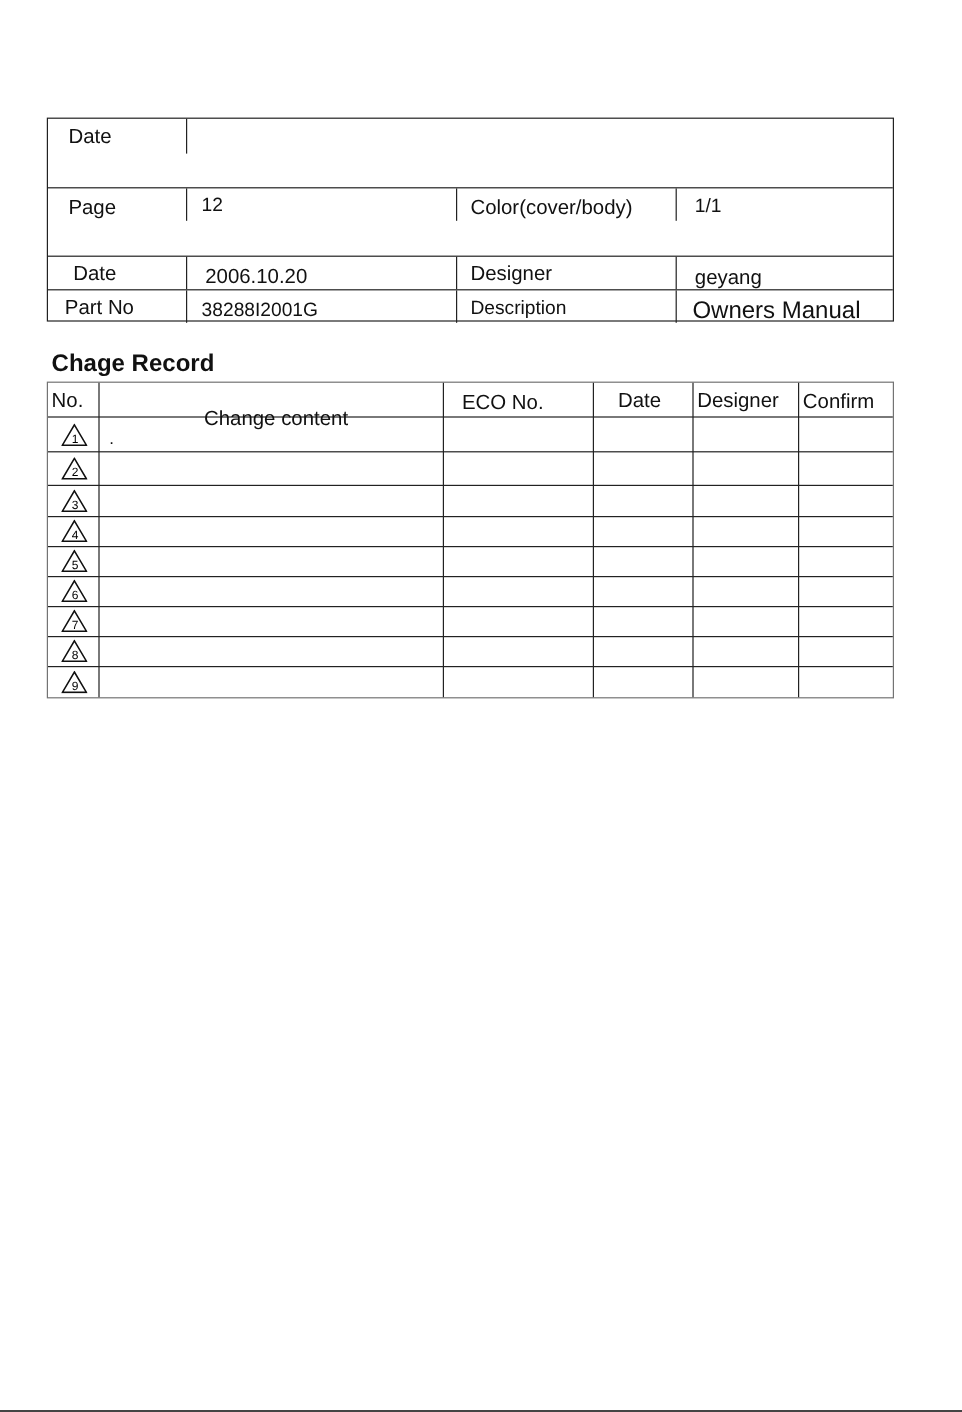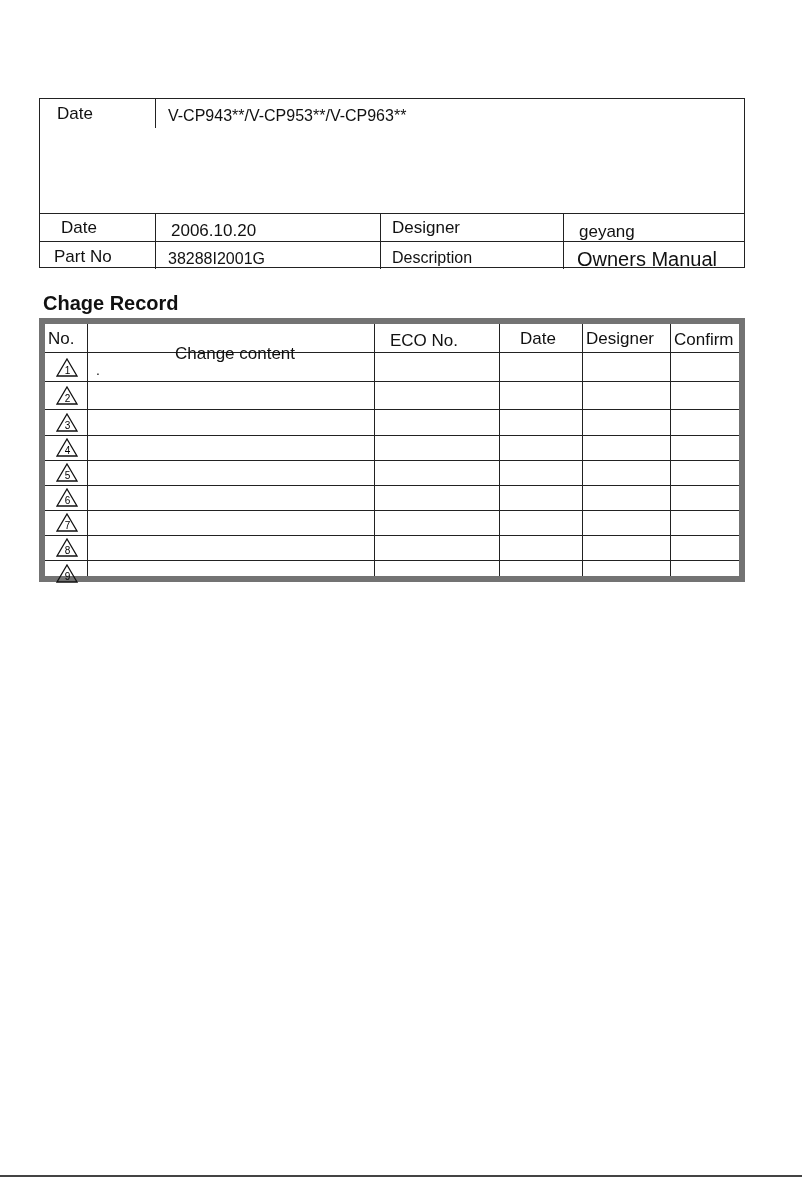--- a/index.html
+++ b/index.html
@@ -11,42 +11,50 @@
           border: 1px solid #222; box-sizing: border-box; }
   .spec .row { position: absolute; left: 0; right: 0; border-top: 1px solid #222; box-sizing: border-box; }
   .spec .row:first-child { border-top: none; }
   .spec .cell { position: absolute; top: 0; bottom: 0; box-sizing: border-box;
                 font-size: 17px; line-height: 1; white-space: nowrap; }
   .spec .vline { position: absolute; top: 0; bottom: 0; width: 1px; background: #222; }
 
   
   .rec-title { position: absolute; left: 43px; top: 292px; font-weight: bold; font-size: 20px; }
   .rec { position: absolute; left: 39px; top: 318px; width: 706px; height: 264px;
-         border: 6px solid #737373; box-sizing: border-box; }
+         border: 1px solid #737373; box-sizing: border-box; }
   .rec .hline { position: absolute; left: 0; right: 0; height: 1px; background: #222; }
   .rec .vline { position: absolute; top: 0; bottom: 0; width: 1px; background: #222; }
   .rec .hcell { position: absolute; font-size: 17px; white-space: nowrap; }
   .rec .tri { position: absolute; left: 11px; width: 22px; height: 19px; }
   .rec .tri svg { width: 22px; height: 19px; display: block; }
   .rec .dot { position: absolute; font-size: 14px; }
 
   .footer-line { position: absolute; left: 0; right: 0; top: 1175px; height: 2px; background: #444; }
 </style>
 </head>
 <body>
 
 <div class="spec">
 
   <div class="row" style="top:0;height:29px;">
     <div class="cell" style="left:17px;top:6px;">Date</div>
     <div class="vline" style="left:115px;"></div>
-    <div class="cell" style="left:128px;top:9px;font-size:16px;">V-CP943**/V-CP953**/V-CP963**</div>
   </div>
 
 
+  <div class="row" style="top:57px;height:28px;">
+    <div class="cell" style="left:17px;top:7px;">Page</div>
+    <div class="vline" style="left:115px;"></div>
+    <div class="cell" style="left:128px;top:7px;font-size:16px;">12</div>
+    <div class="vline" style="left:340px;"></div>
+    <div class="cell" style="left:352px;top:7px;">Color(cover/body)</div>
+    <div class="vline" style="left:523px;"></div>
+    <div class="cell" style="left:539px;top:8px;font-size:16px;">1/1</div>
+  </div>
 
 
   <div class="row" style="top:114px;height:28px;">
     <div class="cell" style="left:21px;top:5px;">Date</div>
     <div class="vline" style="left:115px;"></div>
     <div class="cell" style="left:131px;top:8px;">2006.10.20</div>
     <div class="vline" style="left:340px;"></div>
     <div class="cell" style="left:352px;top:5px;">Designer</div>
     <div class="vline" style="left:523px;"></div>
     <div class="cell" style="left:539px;top:9px;">geyang</div>

